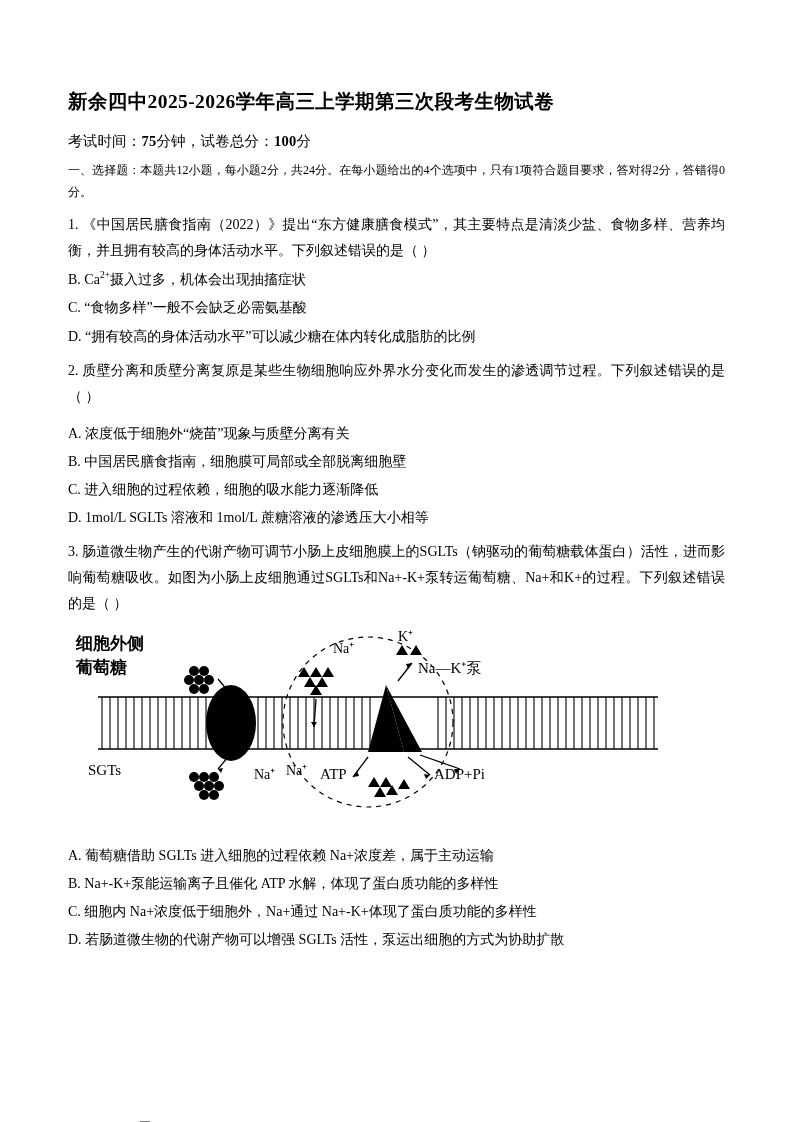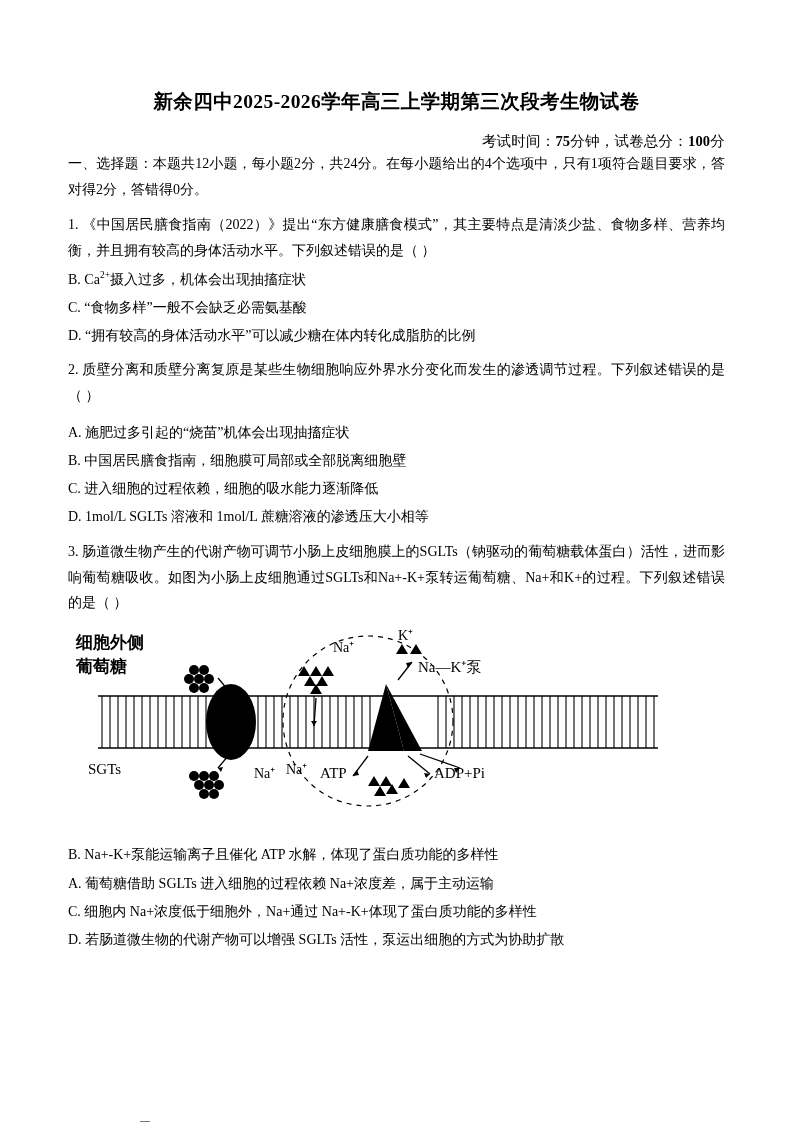--- a/index.html
+++ b/index.html
@@ -16,37 +16,37 @@
     overflow: hidden;
   }
   .page {
     position: relative;
     width: 793px;
     height: 1122px;
     box-sizing: border-box;
     padding: 0 68px;
   }
   .doc-title {
-    text-align: center;
+    text-align: left;
     font-size: 19.5px;
     font-weight: bold;
     margin-top: 88px;
     letter-spacing: 0.4px;
   }
   .doc-subtitle {
-    text-align: right;
+    text-align: left;
     font-size: 14.5px;
     margin-top: 17px;
     letter-spacing: 0.2px;
   }
   .doc-subtitle b { font-weight: bold; }
   .section-head {
-    font-size: 14px;
+    font-size: 12px;
     line-height: 1.85;
-    margin-top: 0;
+    margin-top: 8px;
     text-align: justify;
   }
   .q {
     font-size: 14px;
     line-height: 1.85;
     margin-top: 9px;
     text-align: justify;
   }
   .opt {
     font-size: 14px;
@@ -87,21 +87,21 @@
     <span>《中国居民膳食指南（2022）》提出“东方健康膳食模式”，其主要特点是清淡少盐、食物多样、营养均衡，并且拥有较高的身体活动水平。下列叙述错误的是（    ）</span>
   </div>
   <div class="opt">B. Ca<sup>2+</sup>摄入过多，机体会出现抽搐症状</div>
   <div class="opt">C. “食物多样”一般不会缺乏必需氨基酸</div>
   <div class="opt">D. “拥有较高的身体活动水平”可以减少糖在体内转化成脂肪的比例</div>
 
   <div class="q">
     <span>2.</span>
     <span>质壁分离和质壁分离复原是某些生物细胞响应外界水分变化而发生的渗透调节过程。下列叙述错误的是（    ）</span>
   </div>
-  <div class="opt opt-sp">A. 施肥过多引起的“烧苗”机体会出现抽搐症状</div>
+  <div class="opt opt-sp">A. 浓度低于细胞外“烧苗”现象与质壁分离有关</div>
   <div class="opt">B. 中国居民膳食指南，细胞膜可局部或全部脱离细胞壁</div>
   <div class="opt">C. 进入细胞的过程依赖，细胞的吸水能力逐渐降低</div>
   <div class="opt">D. 1mol/L SGLTs 溶液和 1mol/L 蔗糖溶液的渗透压大小相等</div>
 
   <div class="q">
     <span>3.</span>
     <span>肠道微生物产生的代谢产物可调节小肠上皮细胞膜上的SGLTs（钠驱动的葡萄糖载体蛋白）活性，进而影响葡萄糖吸收。如图为小肠上皮细胞通过SGLTs和Na+-K+泵转运葡萄糖、Na+和K+的过程。下列叙述错误的是（    ）</span>
   </div>
 
   <div class="figure-wrap">
@@ -243,20 +243,20 @@
       <text x="265" y="26" font-family="'Liberation Serif', serif" font-size="14">Na⁺</text>
       <text x="330" y="14" font-family="'Liberation Serif', serif" font-size="14">K⁺</text>
       <text x="350" y="46" font-family="'Liberation Serif', serif" font-size="15">Na—K⁺泵</text>
       <text x="186" y="152" font-family="'Liberation Serif', serif" font-size="14">Na⁺</text>
       <text x="218" y="148" font-family="'Liberation Serif', serif" font-size="14">Na⁺</text>
       <text x="252" y="152" font-family="'Liberation Serif', serif" font-size="15">ATP</text>
       <text x="366" y="152" font-family="'Liberation Serif', serif" font-size="15">ADP+Pi</text>
     </svg>
   </div>
 
+  <div class="opt">A. 葡萄糖借助 SGLTs 进入细胞的过程依赖 Na+浓度差，属于主动运输</div>
   <div class="opt">B. Na+-K+泵能运输离子且催化 ATP 水解，体现了蛋白质功能的多样性</div>
-  <div class="opt">A. 葡萄糖借助 SGLTs 进入细胞的过程依赖 Na+浓度差，属于主动运输</div>
   <div class="opt">C. 细胞内 Na+浓度低于细胞外，Na+通过 Na+-K+体现了蛋白质功能的多样性</div>
   <div class="opt">D. 若肠道微生物的代谢产物可以增强 SGLTs 活性，泵运出细胞的方式为协助扩散</div>
 
   <div class="hint-line"></div>
 
 </div>
 
 </body></html>

